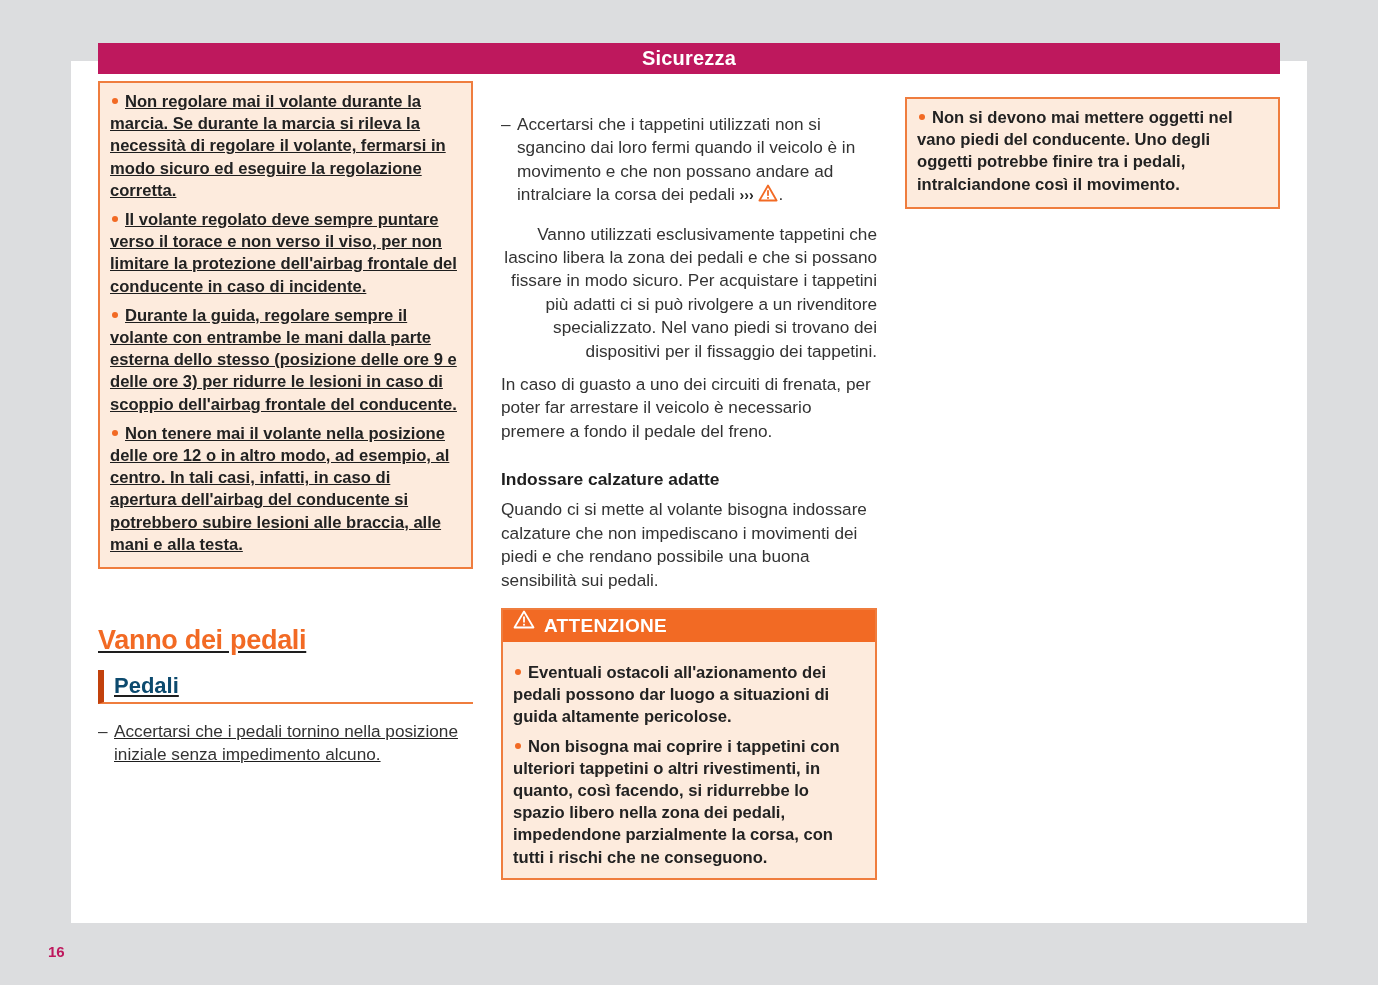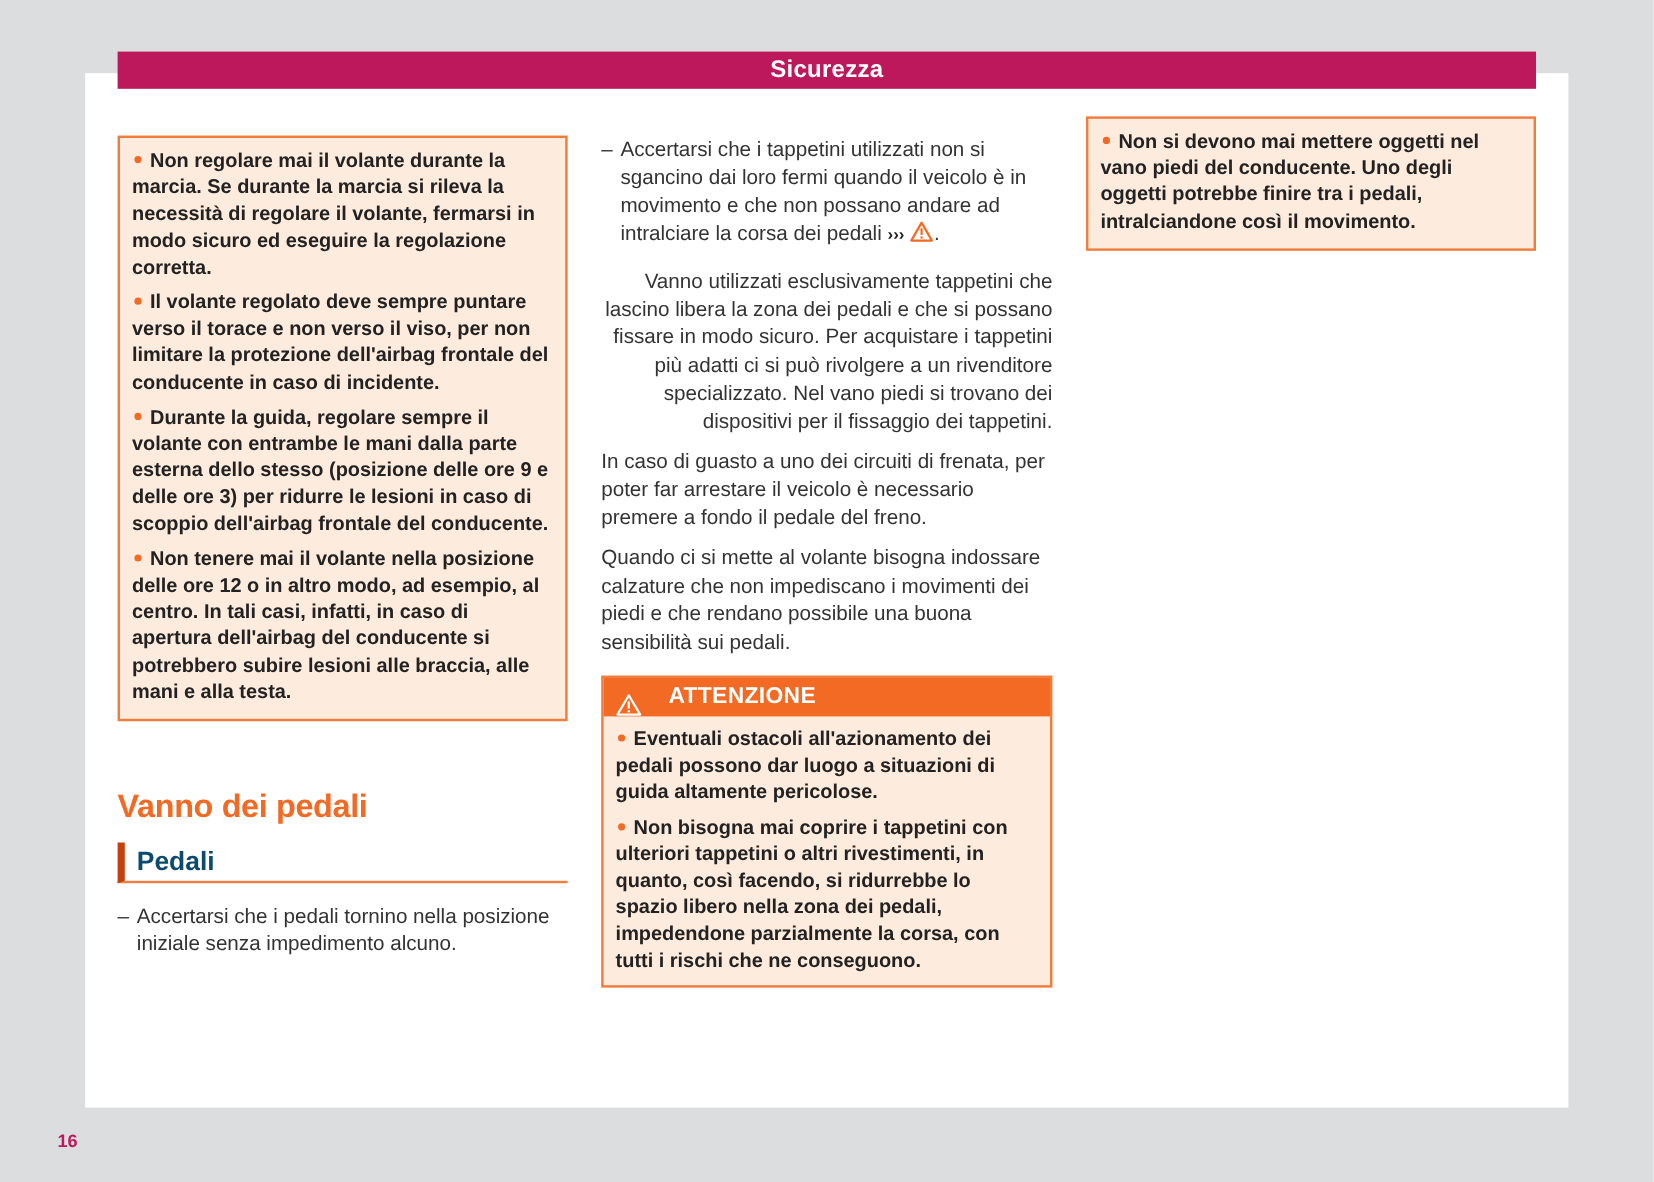--- a/index.html
+++ b/index.html
@@ -30,21 +30,21 @@
     }
     .page-number {
       position: absolute;
       left: 48px; top: 907px;
       font-size: 15px;
       font-weight: bold;
       color: #be185d;
       margin-top: 36px;
     }
     .col { position: absolute; }
-    .col1 { left: 98px; top: 113px; width: 375px; }
+    .col1 { left: 98px; top: 81px; width: 375px; text-decoration: underline; }
     .col2 { left: 501px; top: 97px; width: 376px; }
     .col3 { left: 905px; top: 97px; width: 375px; }
 
     .warn-box {
       background: #fdebdd;
       border: 2px solid #ef7d3e;
       padding: 8px 10px 4px 10px;
     }
     .warn-item {
       font-size: 16.6px;
@@ -121,25 +121,24 @@
     .attention-header {
       background: #f26a24;
       color: #ffffff;
       height: 32px;
       line-height: 32px;
       padding-left: 10px;
       font-size: 19px;
       font-weight: bold;
       letter-spacing: 0.3px;
       display: flex;
-      align-items: flex-end;
-      gap: 13px;
+      align-items: flex-start;
     }
     .attention-header svg { margin-right: 9px; }
-    .attention-body { padding: 8px 10px 2px 10px; }
+    .attention-body { padding: 20px 10px 2px 10px; }
   </style>
 </head>
 <body>
 
 <div class="page"></div>
 
 <div class="header-bar">
   <span>Sicurezza</span>
 </div>
 
@@ -170,20 +169,21 @@
           <rect x="9.1" y="6.2" width="1.8" height="5.6" fill="#f26a24"></rect>
           <rect x="9.1" y="13" width="1.8" height="1.8" fill="#f26a24"></rect>
         </svg>
       </span><span>.</span>
     </li>
   </ul>
 
   <p class="para" style="margin-top:14px;text-align:right;">Vanno utilizzati esclusivamente tappetini che lascino libera la zona dei pedali e che si possano fissare in modo sicuro. Per acquistare i tappetini più adatti ci si può rivolgere a un rivenditore specializzato. Nel vano piedi si trovano dei dispositivi per il fissaggio dei tappetini.</p>
   <p class="para">In caso di guasto a uno dei circuiti di frenata, per poter far arrestare il veicolo è necessario premere a fondo il pedale del freno.</p>
 
+  <h3 class="subhead">Indossare calzature adatte</h3>
   <p class="para">Quando ci si mette al volante bisogna indossare calzature che non impediscano i movimenti dei piedi e che rendano possibile una buona sensibilità sui pedali.</p>
 
   <div class="attention">
     <div class="attention-header">
       <svg width="22" height="19" viewBox="0 0 22 19">
         <path d="M11 1.5 L20.5 17.5 L1.5 17.5 Z" fill="none" stroke="#ffffff" stroke-width="1.8" stroke-linejoin="round"></path>
         <rect x="10.1" y="6.5" width="1.8" height="6" fill="#ffffff"></rect>
         <rect x="10.1" y="13.8" width="1.8" height="1.8" fill="#ffffff"></rect>
       </svg>
       <span>ATTENZIONE</span>

